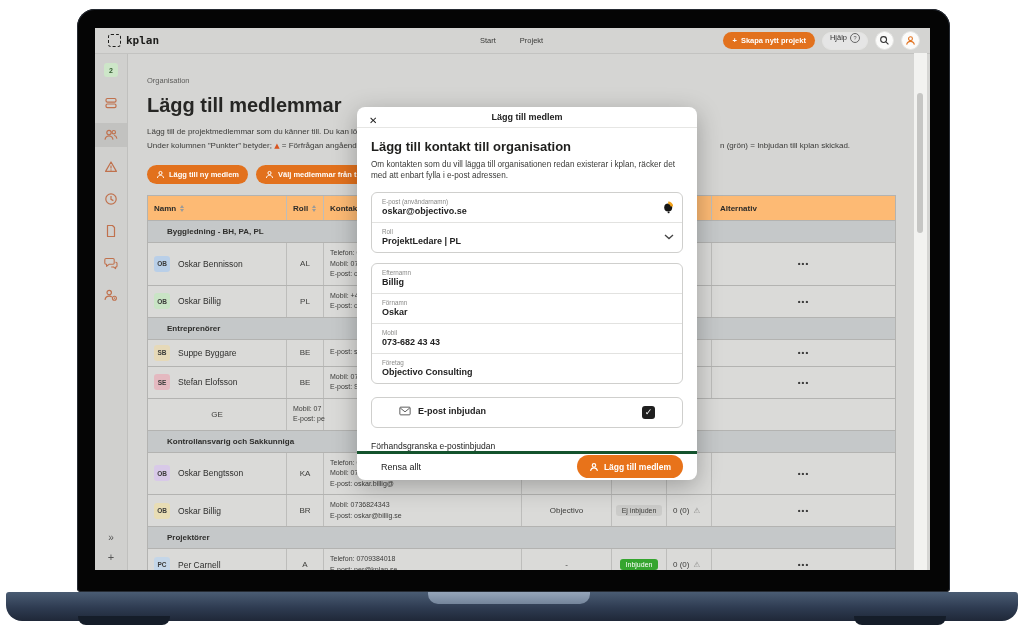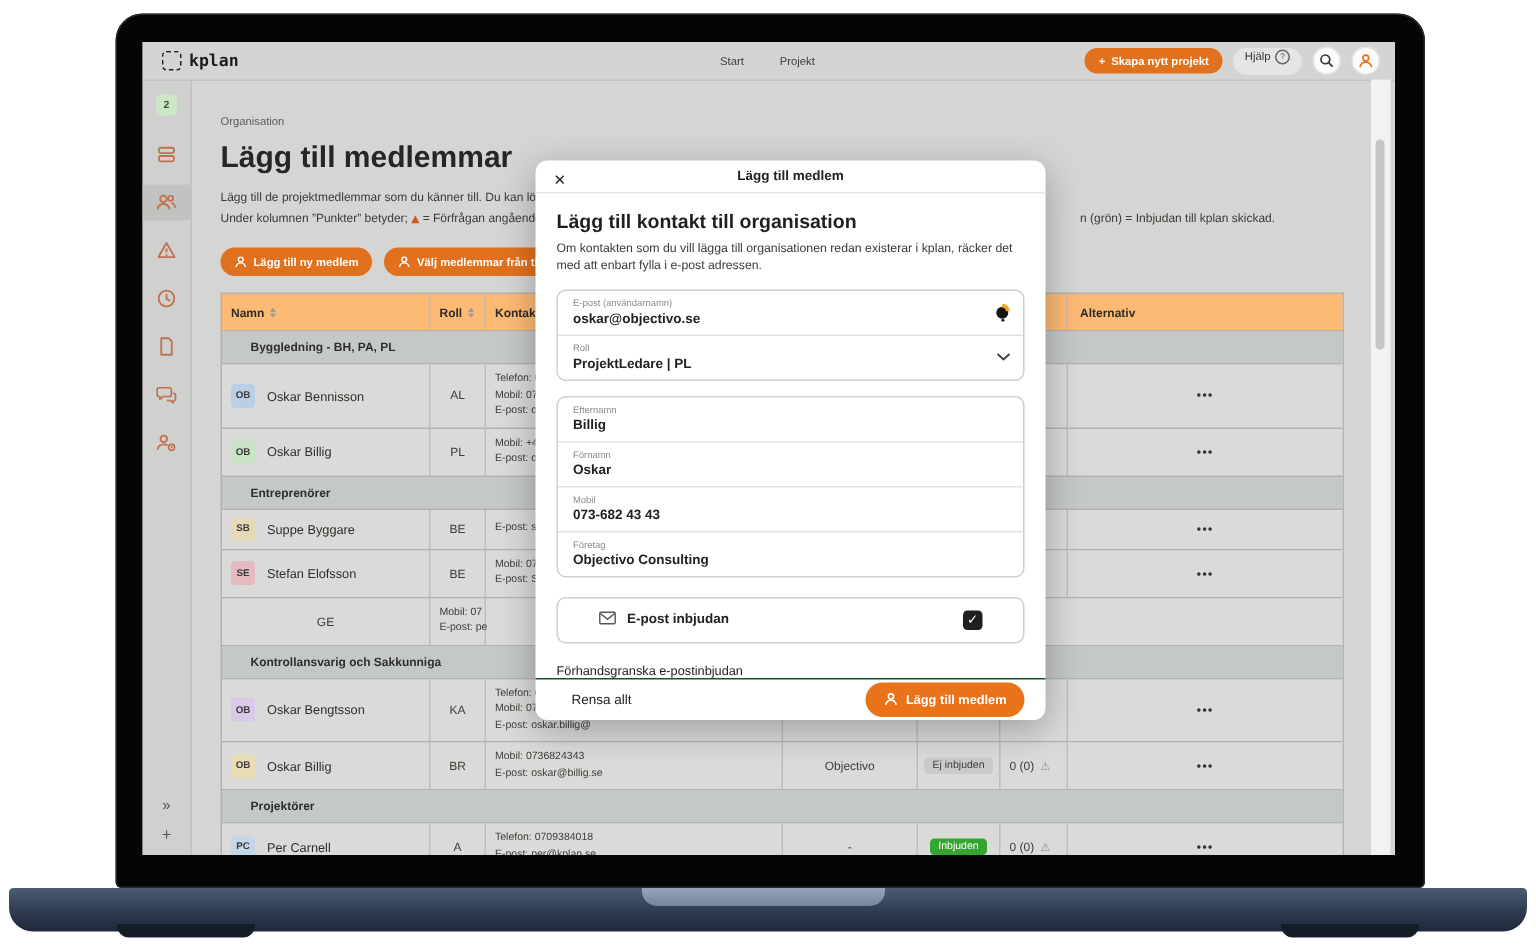--- a/index.html
+++ b/index.html
@@ -109,21 +109,21 @@
   .flabel{font-size:6.3px;color:#8a8a88;line-height:8px;}
   .fvalue{font-size:9px;color:#222;font-weight:bold;line-height:11px;white-space:nowrap;}
   .fvalue.reg{font-weight:normal;font-weight:bold;}
   .ficon{position:absolute;right:8px;top:50%;transform:translateY(-50%);display:flex;}
   .invitebox{margin-top:13px;border:1px solid #cfcfcd;border-radius:6px;display:flex;
     gap:7px;padding:8px 27px;}
   .invite-label{font-size:9px;font-weight:bold;color:#222;}
   .checkbox{margin-left:auto;width:13px;height:13px;background:#1f1f1f;border-radius:3px;color:#fff;
     font-size:9px;display:flex;align-items:center;justify-content:center;cursor:pointer;}
   .preview-link{display:inline-block;margin-top:13px;font-size:8.5px;color:#222;cursor:pointer;}
-  .modal-foot{border-top:1px solid #14532d;height:40px;display:flex;align-items:center;padding:0 14px;}
+  .modal-foot{border-top:3px solid #14532d;height:40px;display:flex;align-items:center;padding:0 14px;}
   .clear-btn{font-size:9px;color:#222;background:none;border:none;cursor:pointer;padding:0 0 0 10px;}
   .submit-btn{margin-left:auto;display:inline-flex;align-items:center;gap:5px;background:#e8731a;color:#fff;
     border:none;border-radius:12px;height:23px;padding:0 12px;font-size:8.5px;font-weight:bold;cursor:pointer;}
   svg{display:block;}
 </style>
 </head>
 <body>
 
 <div class="stage">
   <div class="laptop">

